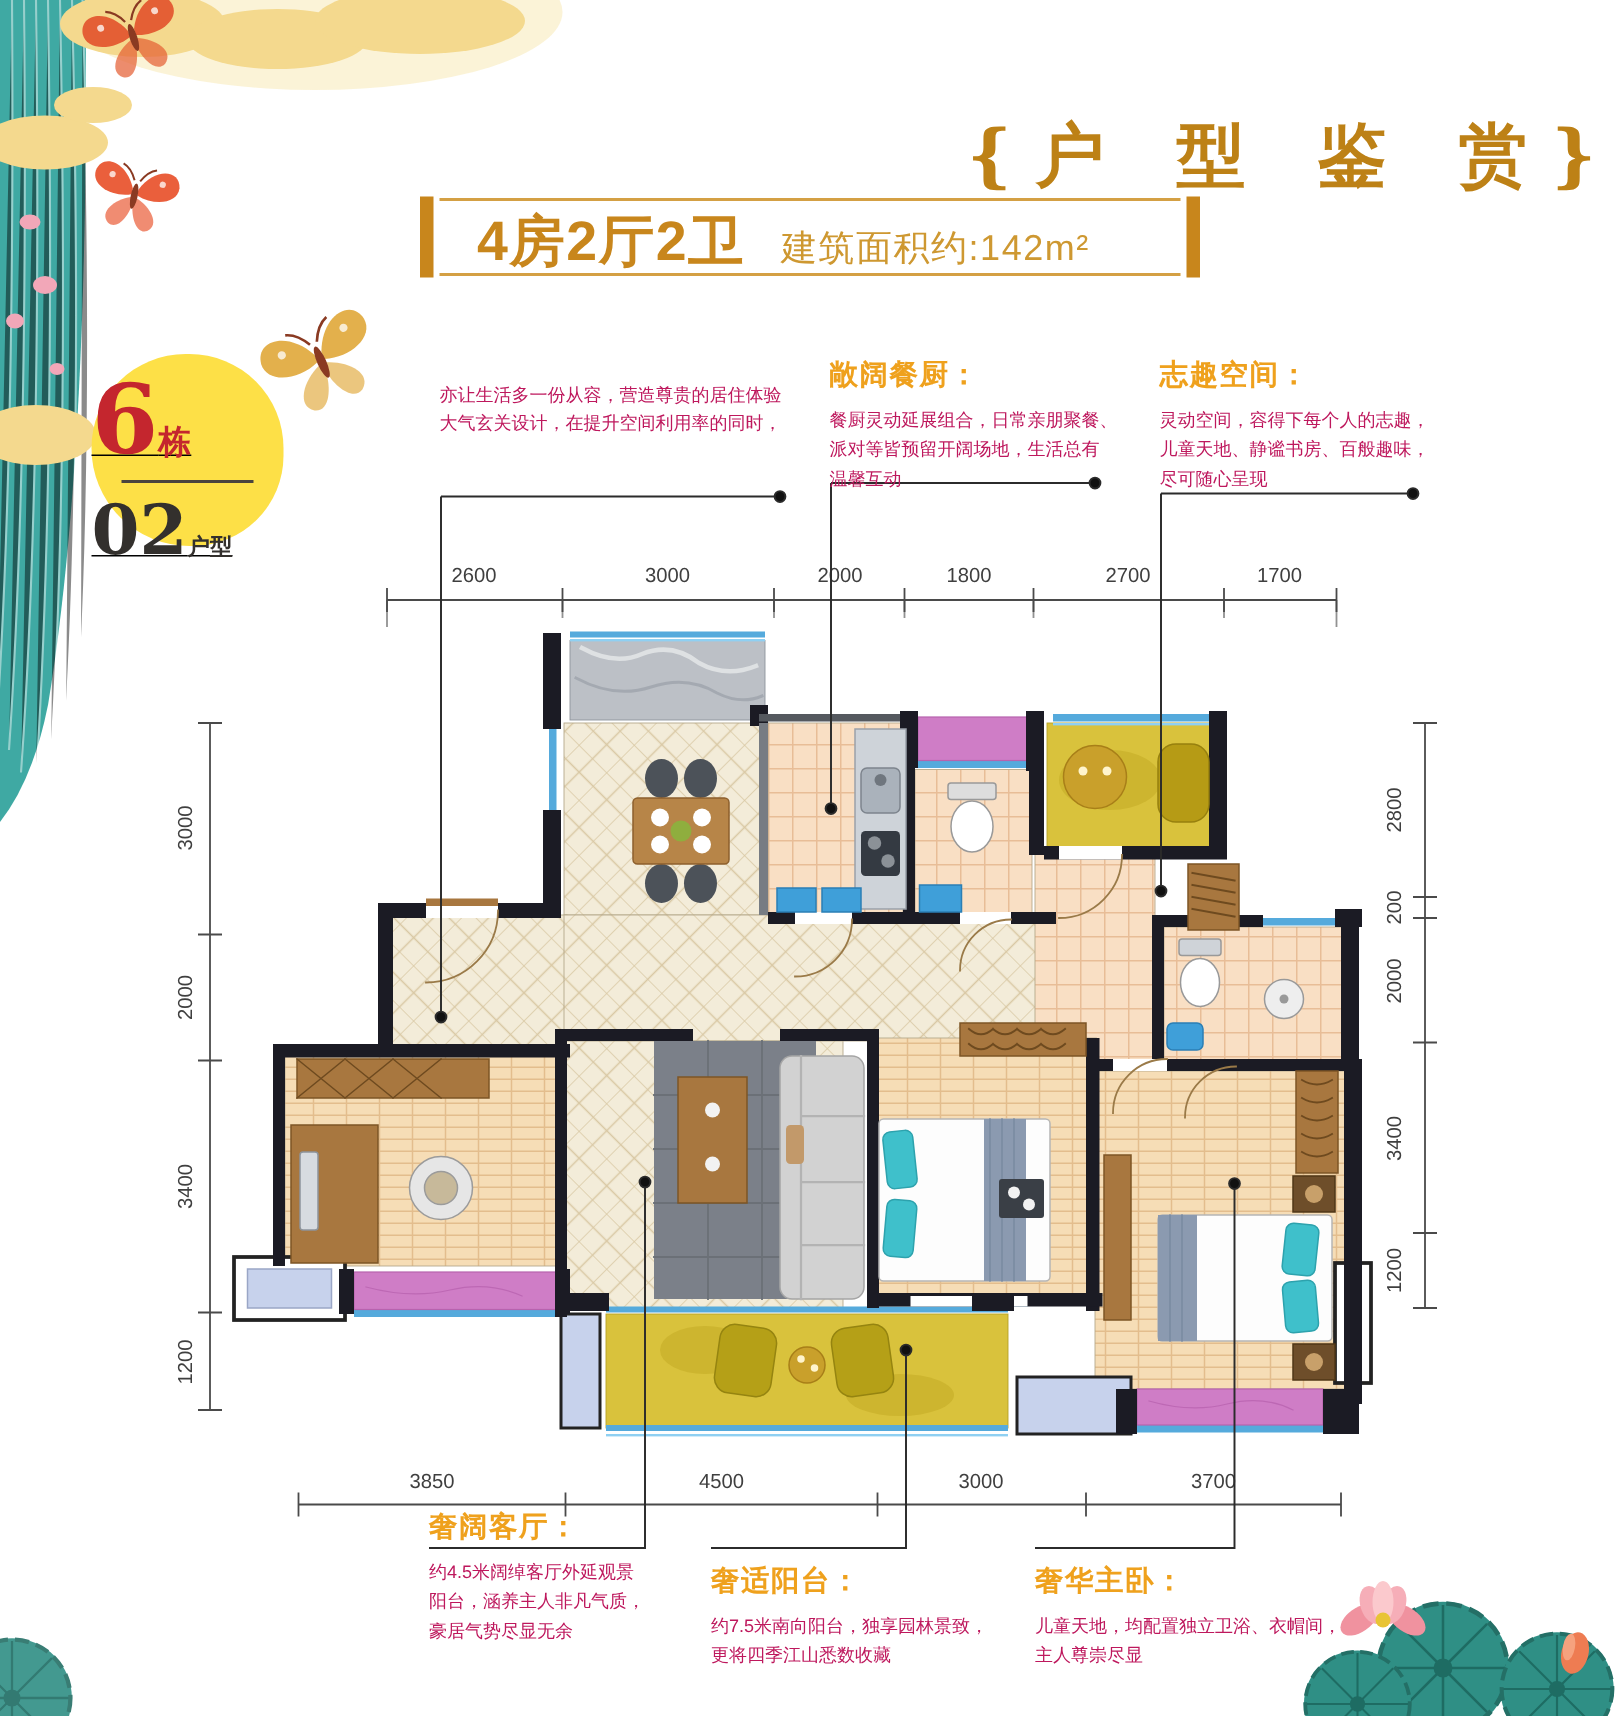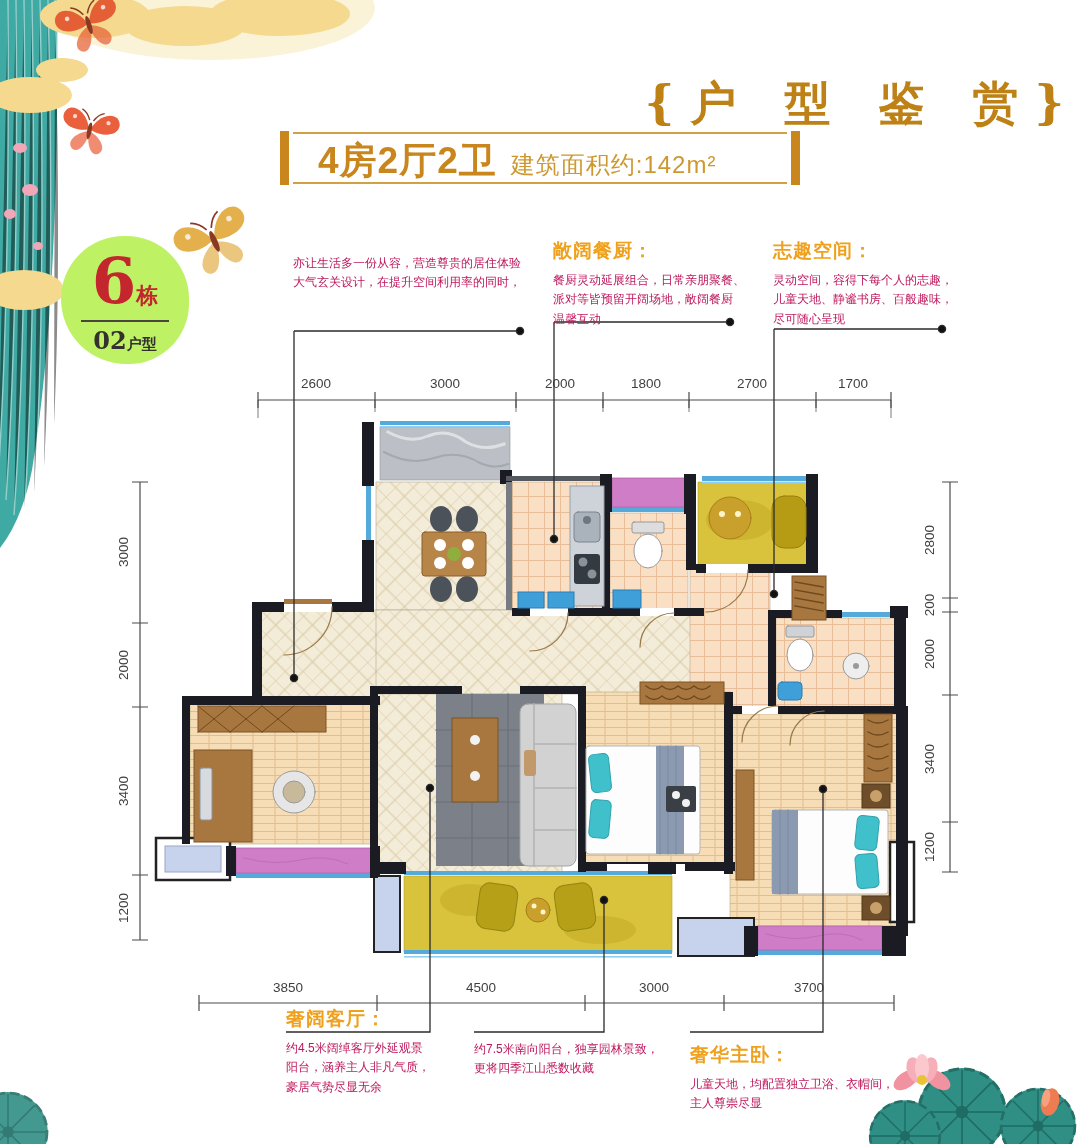--- a/index.html
+++ b/index.html
@@ -11,29 +11,29 @@
     font-family:"DejaVu Serif", serif;font-weight:bold;font-size:46px;
     letter-spacing:16px;color:#bd8116;margin-top:37px;}
   
   .banner{left:280px;top:131px;width:520px;height:54px;}
   .banner .bar{position:absolute;top:0;width:9px;height:54px;background:#c8861c;}
   .banner .bar.l{left:0;} .banner .bar.r{right:0;}
   .banner .hline{position:absolute;left:13px;right:13px;height:2px;background:#d4a044;}
   .banner .hline.t{top:1px;} .banner .hline.b{bottom:1px;}
   .banner .txt{position:absolute;left:38px;top:5px;white-space:nowrap;}
   .banner .big{font-size:37px;font-weight:900;color:#c8861c;letter-spacing:1px;}
-  .banner .small{font-size:24px;color:#ce9831;margin-left:14px;letter-spacing:1px;}
+  .banner .small{font-size:24px;color:#ce9831;margin-left:24px;letter-spacing:1px;}
   
   .badge{left:61px;top:236px;width:128px;height:128px;border-radius:50% 50% 48% 52%;
-         background:#bef264;text-align:center;}
+         background:#fde047;text-decoration:underline;}
   .badge .row1{margin-top:14px;height:62px;line-height:62px;}
   .badge .num6{font-family:"DejaVu Serif", serif;font-size:64px;font-weight:bold;color:#c4262e;}
   .badge .dong{font-size:22px;font-weight:bold;color:#c4262e;}
   .badge .div{width:88px;height:2px;background:#4a443e;margin:8px auto 4px auto;}
-  .badge .num02{font-family:"DejaVu Serif", serif;font-size:24px;font-weight:bold;color:#33302d;}
+  .badge .num02{font-family:"DejaVu Serif", serif;font-size:46px;font-weight:bold;color:#33302d;}
   .badge .hx{font-size:15px;font-weight:bold;color:#33302d;}
   
   .anno{line-height:1.62;}
   .anno .at{font-size:19px;font-weight:bold;color:#efa11d;letter-spacing:1px;margin-bottom:4px;}
   .anno .al{font-size:12px;color:#be185d;white-space:nowrap;}
   .a-t1{left:293px;top:254px;} .a-t2{left:553px;top:236px;} .a-t3{left:773px;top:236px;}
   .a-b1{left:286px;top:1004px;} .a-b2{left:474px;top:1040px;} .a-b3{left:690px;top:1040px;}
   svg{display:block;}
 </style>
 </head>
@@ -423,37 +423,38 @@
     </div>
   </div>
 
   <div class="abs anno a-t1">
     <div class="al">亦让生活多一份从容，营造尊贵的居住体验</div>
     <div class="al">大气玄关设计，在提升空间利用率的同时，</div>
   </div>
   <div class="abs anno a-t2">
     <div class="at">敞阔餐厨：</div>
     <div class="al">餐厨灵动延展组合，日常亲朋聚餐、</div>
-    <div class="al">派对等皆预留开阔场地，敞阔餐厨</div>
+    <div class="al">派对等皆预留开阔场地，生活总有</div>
     <div class="al">温馨互动</div>
   </div>
   <div class="abs anno a-t3">
     <div class="at">志趣空间：</div>
     <div class="al">灵动空间，容得下每个人的志趣，</div>
     <div class="al">儿童天地、静谧书房、百般趣味，</div>
     <div class="al">尽可随心呈现</div>
   </div>
 
   <div class="abs anno a-b1">
     <div class="at">奢阔客厅：</div>
     <div class="al">约4.5米阔绰客厅外延观景</div>
     <div class="al">阳台，涵养主人非凡气质，</div>
     <div class="al">豪居气势尽显无余</div>
   </div>
   <div class="abs anno a-b2">
+    <div class="at">奢适阳台：</div>
     <div class="al">约7.5米南向阳台，独享园林景致，</div>
     <div class="al">更将四季江山悉数收藏</div>
   </div>
   <div class="abs anno a-b3">
     <div class="at">奢华主卧：</div>
     <div class="al">儿童天地，均配置独立卫浴、衣帽间，</div>
     <div class="al">主人尊崇尽显</div>
   </div>
 
 </div>

